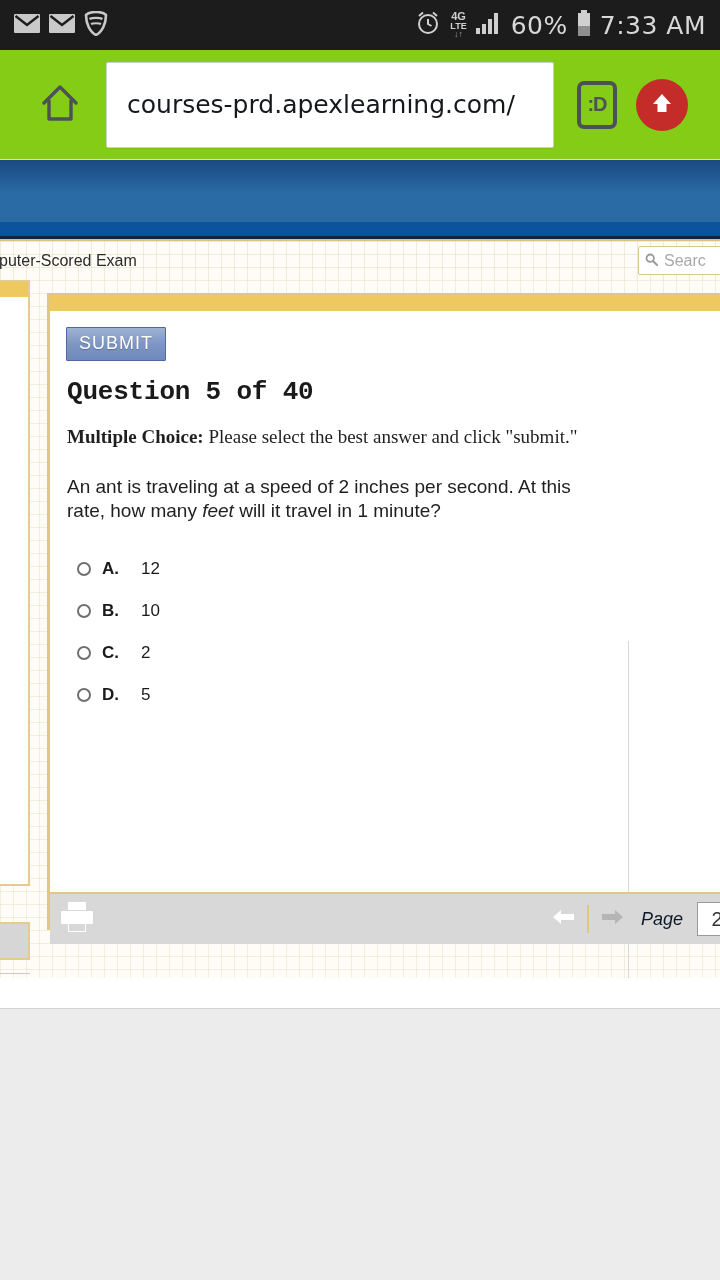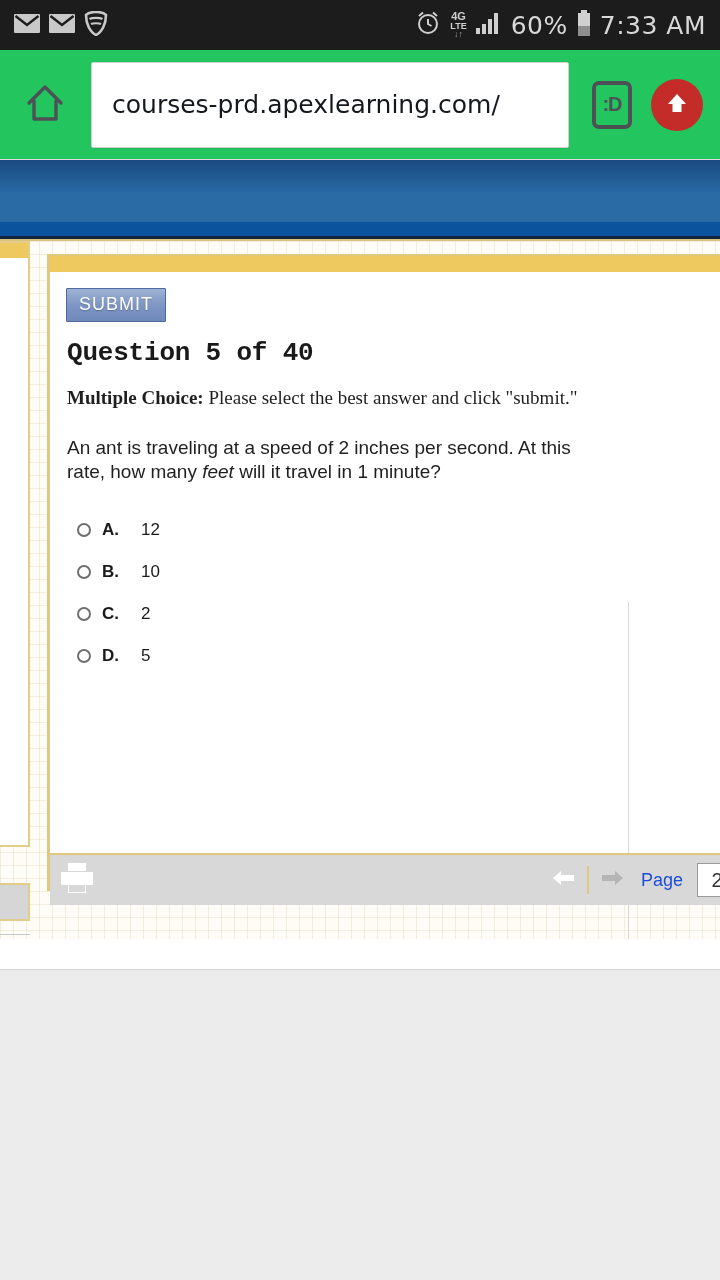--- a/index.html
+++ b/index.html
@@ -26,22 +26,22 @@
   .net-label {
     display:flex; flex-direction:column; align-items:center; justify-content:center;
     line-height: .95;
   }
   .net-label .n4g { font-size: 11px; font-weight: 700; color:#cfcfcf; }
   .net-label .nlte { font-size: 9px; font-weight: 700; color:#cfcfcf; }
   .net-label .narr { font-size: 9px; color:#9a9a9a; }
 
   
   .browserbar {
-    height: 110px; background: #22c55e;
-    display: flex; align-items: center; padding: 0 17px;
+    height: 110px; background: #84cc16;
+    display: flex; align-items: center; padding: 0 32px;
     border-bottom: 1px solid #dcdcdc;
   }
   .home-btn { width: 56px; display:flex; align-items:center; justify-content:center; }
   .urlbar {
     flex: 1; height: 86px; margin: 0 14px 0 18px;
     background: #fff; border: 1px solid #cfcfcf; border-radius: 2px;
     display: flex; align-items: center; padding: 0 20px;
     box-shadow: 0 1px 1px rgba(0,0,0,.06);
     overflow: hidden;
   }
@@ -162,21 +162,21 @@
   .opt-val { font-size: 17px; color: #1a1a1a; margin-left: 6px; }
 
   
   .card-toolbar {
     position: absolute; left: 0; bottom: 0; width: 100%; height: 52px;
     background: #d8d8d8; border-top: 2px solid #e0c87f;
     display: flex; align-items: center; padding: 0 8px;
   }
   .tb-right { margin-left: auto; display:flex; align-items:center; gap: 10px; padding-right: 0; }
   .arrow-sep { width: 2px; height: 28px; background: #e0c87f; }
-  .page-label { font-size: 18px; color: #1d4ed8; margin: 0 4px 0 6px; }
+  .page-label { font-size: 18px; color: #0f172a; margin: 0 4px 0 6px; font-style: italic; }
   .page-input {
     width: 40px; height: 34px; background: #fff; border: 1px solid #9a9a9a;
     display: flex; align-items: center; justify-content: center;
     font-size: 20px; color: #333;
   }
 
   
   .below-white { height: 30px; background: #ffffff; }
   .page-rule { height: 1px; background: #d4d4d4; }
   .page-bg { height: 289px; background: #ececec; }
@@ -262,20 +262,32 @@
         </svg>
       </span>
     </div>
   </div>
 
   <div class="site-header"></div>
   <div class="site-header-2"></div>
   <div class="site-header-line"></div>
   <div class="gold-hairline"></div>
 
+  <div class="gridstrip">
+    <span class="strip-title">puter-Scored Exam</span>
+    <div class="search-box">
+      <span>
+        <svg width="13" height="13" viewBox="0 0 13 13">
+          <circle cx="5.2" cy="5.2" r="3.7" fill="none" stroke="#9a9a9a" stroke-width="1.8"></circle>
+          <path d="M8.2 8.2 L12 12" stroke="#9a9a9a" stroke-width="2" stroke-linecap="round"></path>
+        </svg>
+      </span>
+      <span class="search-ph">Searc</span>
+    </div>
+  </div>
 
   <div class="content-area">
 
     <div class="left-panel">
       <div class="left-panel-top"></div>
     </div>
     <div class="left-panel-btn"></div>
     <div class="left-panel-rule"></div>
 
     <div class="main-card">

